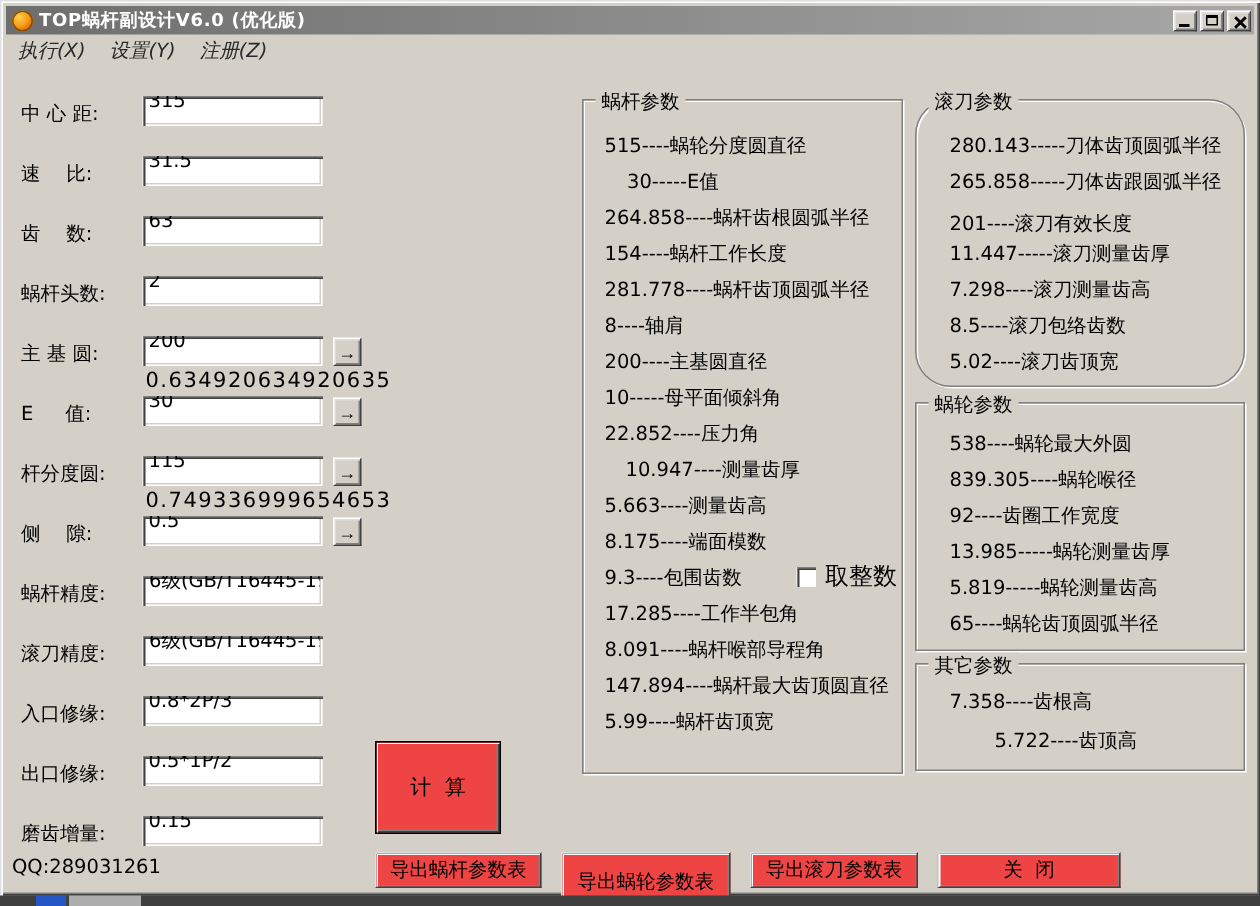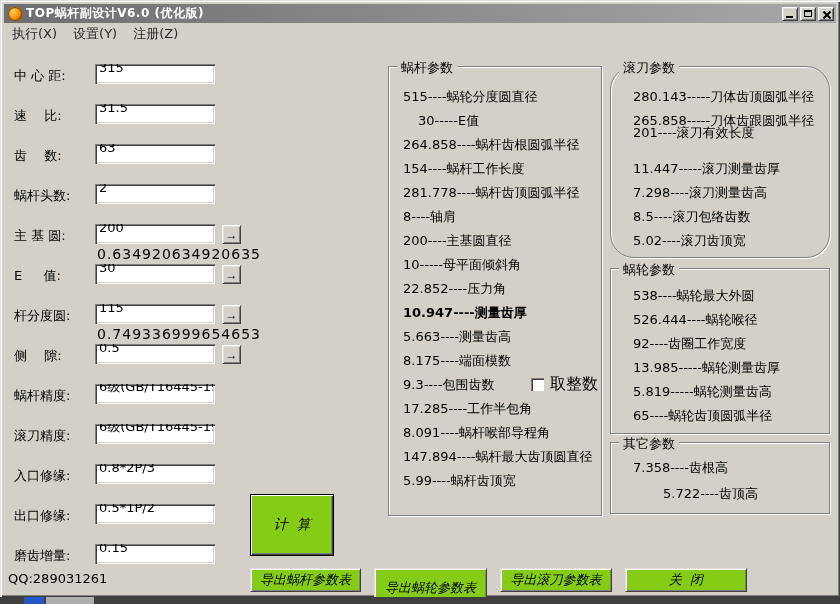--- a/index.html
+++ b/index.html
@@ -17,38 +17,38 @@
   .winbtns{display:flex;gap:2px;flex:0 0 auto;}
   .wbtn{width:16px;height:14px;padding:0;background:#d4d0c8;border:1px solid;border-color:#ffffff #404040 #404040 #ffffff;
     box-shadow:inset 1px 1px 0 #dfdfdf,inset -1px -1px 0 #808080;position:relative;cursor:default;}
   .g-min{position:absolute;left:3px;bottom:2px;width:7px;height:2px;background:#000;}
   .g-max{position:absolute;left:3px;top:2px;width:8px;height:7px;border:1px solid #000;border-top-width:2px;box-sizing:border-box;}
   .g-x{position:absolute;left:3px;top:2px;width:9px;height:9px;}
   .g-x::before,.g-x::after{content:"";position:absolute;left:0;top:4px;width:10px;height:2px;background:#000;}
   .g-x::before{transform:rotate(45deg);}
   .g-x::after{transform:rotate(-45deg);}
   .menubar{position:absolute;left:4px;top:24px;right:4px;height:20px;display:flex;align-items:center;font-size:13px;color:#2a2a2a;}
-  .mitem{padding:0 8px;white-space:pre;}
+  .mitem{padding:0 8px;white-space:pre;font-style:italic;}
   .flabel{position:absolute;left:14px;width:82px;font-size:13px;color:#000;white-space:pre;}
   .tb{position:absolute;left:95px;width:120px;height:20px;box-sizing:border-box;background:#fff;border:none;
     box-shadow:inset 1px 1px 0 #808080,inset 2px 2px 0 #404040,inset -1px -1px 0 #ffffff,inset -2px -2px 0 #d4d0c8;
     padding:2px 2px 16px 4px;font-size:13px;font-family:"DejaVu Sans","Liberation Sans",sans-serif;color:#000;outline:none;}
   .arrowbtn{position:absolute;left:222px;width:19px;height:19px;padding:0;background:#d4d0c8;
     border:1px solid;border-color:#ffffff #404040 #404040 #ffffff;box-shadow:inset 1px 1px 0 #dfdfdf,inset -1px -1px 0 #808080;
     font-size:12px;line-height:16px;text-align:center;color:#000;cursor:default;}
   .fsub{position:absolute;left:97px;font-size:14px;color:#000;letter-spacing:1px;white-space:nowrap;}
   .grp{position:absolute;border:1px solid #808080;box-shadow:inset 1px 1px 0 #ffffff,1px 1px 0 #ffffff;}
   .grp-title{position:absolute;top:-8px;left:8px;background:#d4d0c8;padding:0 4px;font-size:13px;color:#000;white-space:nowrap;}
   .item{position:absolute;font-size:13px;color:#000;white-space:nowrap;}
   .cbwrap{position:absolute;display:flex;align-items:center;gap:6px;}
   .cb{width:13px;height:13px;background:#fff;box-shadow:inset 1px 1px 0 #808080,inset 2px 2px 0 #404040,inset -1px -1px 0 #ffffff;}
   .cblabel{font-size:16px;color:#000;white-space:nowrap;}
-  .btn{position:absolute;background:#84cc16;border:1px solid;border-color:#dfdfdf #404040 #404040 #dfdfdf;
+  .btn{position:absolute;background:#ef4444;border:1px solid;border-color:#dfdfdf #404040 #404040 #dfdfdf;
     box-shadow:inset 1px 1px 0 #ffffff,inset -1px -1px 0 #808080;font-size:13px;color:#000;cursor:default;
-    font-family:"DejaVu Sans","Liberation Sans",sans-serif;white-space:pre;font-style:italic;}
+    font-family:"DejaVu Sans","Liberation Sans",sans-serif;white-space:pre;}
   #btn-calc{left:250px;top:494px;width:84px;height:62px;border:1px solid #000;
     box-shadow:inset 1px 1px 0 #ffffff,inset -1px -1px 0 #404040,inset -2px -2px 0 #808080;font-size:14px;}
   #btn-export-worm{left:250px;top:568px;width:111px;height:24px;}
   #btn-export-wheel{left:374px;top:568px;width:113px;height:40px;}
   #btn-export-hob{left:500px;top:568px;width:112px;height:24px;}
   #btn-close{left:625px;top:568px;width:122px;height:24px;}
   .qq{position:absolute;left:8px;top:571px;font-size:13px;color:#000;}
   .strip{position:absolute;left:0;bottom:0;width:840px;height:7px;background:#3f3f3f;}
   .tb-blue{position:absolute;left:24px;top:0;width:20px;height:7px;background:#2457c5;}
   .tb-gray{position:absolute;left:46px;top:0;width:48px;height:7px;background:#adadad;}
@@ -85,47 +85,47 @@
       <span class="grp-title">蜗杆参数</span>
     <div class="item" style="top: 21px; left: 14px;">515----蜗轮分度圆直径</div>
         <div class="item" style="top: 45px; left: 14px; margin-left: 15px;">30-----E值</div>
         <div class="item" style="top: 69px; left: 14px;">264.858----蜗杆齿根圆弧半径</div>
         <div class="item" style="top: 93px; left: 14px;">154----蜗杆工作长度</div>
         <div class="item" style="top: 117px; left: 14px;">281.778----蜗杆齿顶圆弧半径</div>
         <div class="item" style="top: 141px; left: 14px;">8----轴肩</div>
         <div class="item" style="top: 165px; left: 14px;">200----主基圆直径</div>
         <div class="item" style="top: 189px; left: 14px;">10-----母平面倾斜角</div>
         <div class="item" style="top: 213px; left: 14px;">22.852----压力角</div>
-        <div class="item" style="top: 237px; left: 14px; font-weight: bold;">10.947----测量齿厚</div>
+        <div class="item" style="top: 237px; left: 28px;">10.947----测量齿厚</div>
         <div class="item" style="top: 261px; left: 14px;">5.663----测量齿高</div>
         <div class="item" style="top: 285px; left: 14px;">8.175----端面模数</div>
         <div class="item" style="top: 309px; left: 14px;">9.3----包围齿数</div>
         <div class="item" style="top: 333px; left: 14px;">17.285----工作半包角</div>
         <div class="item" style="top: 357px; left: 14px;">8.091----蜗杆喉部导程角</div>
         <div class="item" style="top: 381px; left: 14px;">147.894----蜗杆最大齿顶圆直径</div>
         <div class="item" style="top: 405px; left: 14px;">5.99----蜗杆齿顶宽</div>
         <div class="cbwrap" style="top: 307px; left: 142px;">
           <span class="cb"></span>
           <span class="cblabel">取整数</span>
         </div>
       </div>
     <div class="grp" id="grp-hob" style="left:610px;top:66px;width:218px;height:190px;border-radius:24px;">
       <span class="grp-title">滚刀参数</span>
     <div class="item" style="top: 21px; left: 22px;">280.143-----刀体齿顶圆弧半径</div>
         <div class="item" style="top: 45px; left: 22px;">265.858-----刀体齿跟圆弧半径</div>
-        <div class="item" style="top: 57px; left: 22px; text-align: right;">201----滚刀有效长度</div>
+        <div class="item" style="top: 73px; left: 22px; text-align: right;">201----滚刀有效长度</div>
         <div class="item" style="top: 93px; left: 22px;">11.447-----滚刀测量齿厚</div>
         <div class="item" style="top: 117px; left: 22px;">7.298----滚刀测量齿高</div>
         <div class="item" style="top: 141px; left: 22px;">8.5----滚刀包络齿数</div>
         <div class="item" style="top: 165px; left: 22px;">5.02----滚刀齿顶宽</div>
       </div>
     <div class="grp" id="grp-wheel" style="left:610px;top:268px;width:218px;height:164px;">
       <span class="grp-title">蜗轮参数</span>
     <div class="item" style="top: 18px; left: 22px;">538----蜗轮最大外圆</div>
-        <div class="item" style="top: 42px; left: 22px;">526.444----蜗轮喉径</div>
+        <div class="item" style="top: 42px; left: 22px;">839.305----蜗轮喉径</div>
         <div class="item" style="top: 66px; left: 22px;">92----齿圈工作宽度</div>
         <div class="item" style="top: 90px; left: 22px;">13.985-----蜗轮测量齿厚</div>
         <div class="item" style="top: 114px; left: 22px;">5.819-----蜗轮测量齿高</div>
         <div class="item" style="top: 138px; left: 22px;">65----蜗轮齿顶圆弧半径</div>
       </div>
     <div class="grp" id="grp-other" style="left:610px;top:442px;width:218px;height:70px;">
       <span class="grp-title">其它参数</span>
     <div class="item" style="top: 16px; left: 22px;">7.358----齿根高</div>
         <div class="item" style="top: 42px; left: 22px; margin-left: 30px;">5.722----齿顶高</div>
       </div>

